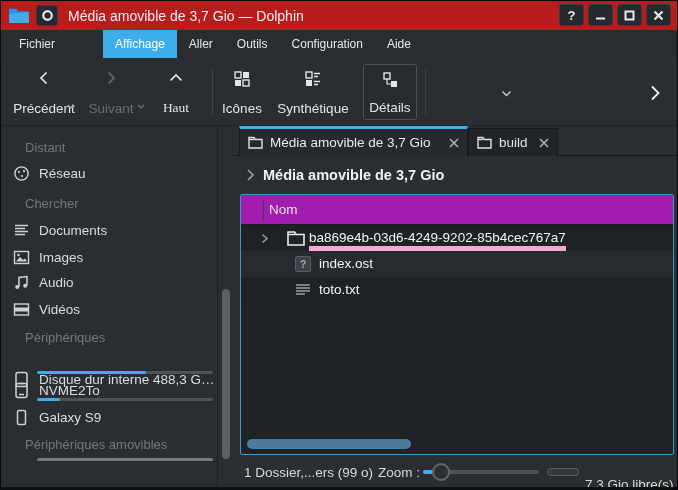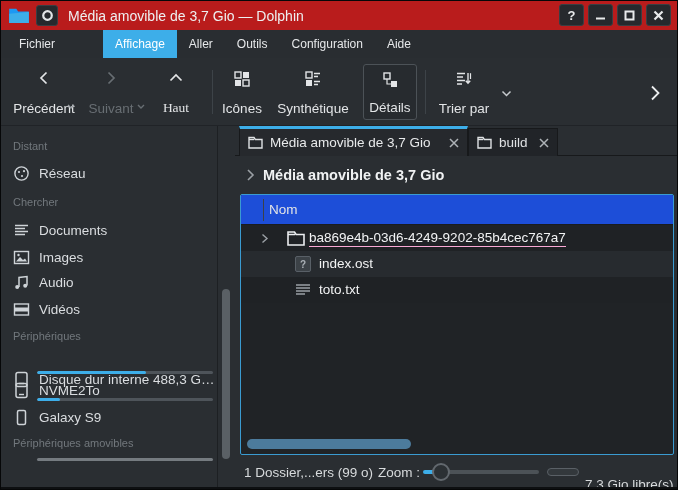--- a/index.html
+++ b/index.html
@@ -25,46 +25,46 @@
   .tb-btn { position:absolute; top:6px; height:56px; display:flex; flex-direction:column; align-items:center; justify-content:space-between; padding:6px 2px 4px 2px; color:#e3e5e7; font-size:13.5px; border-radius:3px; }
   .tb-btn .lbl { white-space:nowrap; }
   .tb-btn.disabled { color:#686e73; }
   .tb-btn.selected { background:#272b2f; border:1px solid #4c5257; }
   .tb-sep { position:absolute; top:12px; width:1px; height:44px; background:#3d4348; }
   .tb-caret { position:absolute; }
   
   .body { position:absolute; left:0; top:125px; width:100%; height:365px; }
   .sidebar { position:absolute; left:0; top:0; width:233px; height:365px; background:#2a2e32; }
   .side-sep { position:absolute; left:216px; top:0; width:1px; height:365px; background:#1d2023; }
-  .side-header { position:absolute; left:12px; font-size:11px; color:#72787d; }
+  .side-header { position:absolute; left:24px; font-size:13px; color:#72787d; }
   .side-item { position:absolute; left:12px; height:24px; display:flex; align-items:center; gap:9px; font-size:13.5px; color:#dadde0; white-space:nowrap; }
   .cap-track { position:absolute; left:36px; width:176px; height:3px; background:#4e545a; border-radius:2px; overflow:hidden; }
   .cap-fill { height:100%; background:#3daee9; border-radius:2px; }
   .side-scroll { position:absolute; left:221px; top:163px; width:8px; height:170px; background:#5a6065; border-radius:4px; }
   
   .content { position:absolute; left:234px; top:0; width:444px; height:365px; background:#2a2e32; }
   .tabbar { position:absolute; left:0; top:0; width:444px; height:30px; }
   .tabbar::after { content:""; position:absolute; left:0; bottom:0; width:100%; height:1px; background:#17191b; }
   .tab { position:absolute; display:flex; align-items:center; gap:7px; font-size:13.5px; color:#e8eaeb; padding:0 8px; z-index:2; }
   .tab.active { left:4px; top:0; width:229px; height:30px; background:#26292d; border-left:1px solid #17191b; border-right:1px solid #17191b; border-top:3px solid #3daee9; }
   .tab.inactive { left:233px; top:2px; width:90px; height:28px; background:#212428; border:1px solid #17191b; border-bottom:none; color:#dfe1e3; }
   .tab .close { margin-left:auto; display:flex; }
   .breadcrumb { position:absolute; left:0; top:30px; width:444px; height:38px; display:flex; align-items:center; }
   .breadcrumb .txt { margin-left:8px; font-size:14.5px; font-weight:bold; color:#f0f2f3; }
   .breadcrumb .chev { margin-left:11px; display:flex; }
   
   .viewframe { position:absolute; left:5px; top:68px; width:434px; height:261px; border:1px solid #3a9bd1; border-radius:2px; background:#202326; overflow:hidden; }
-  .vf-header { position:absolute; left:0; top:0; width:100%; height:30px; background:#1d4ed8; border-bottom:1px solid #191c1f; }
+  .vf-header { position:absolute; left:0; top:0; width:100%; height:30px; background:#a21caf; border-bottom:1px solid #191c1f; }
   .vf-header .colsep { position:absolute; left:22px; top:4px; width:1px; height:22px; background:#3c4146; }
   .vf-header .colname { position:absolute; left:28px; top:0; line-height:30px; font-size:13.5px; color:#e2e4e6; }
   .frow { position:absolute; left:0; width:100%; height:26px; }
   .frow.base { background:#1f2225; }
   .frow.alt { background:#272b2f; }
   .fname { position:absolute; top:5px; font-size:13.5px; color:#f2f3f4; white-space:nowrap; }
-  .fname.underlined { border-bottom:1px solid #f9a8d4; padding-bottom:1px; }
+  .fname.underlined { border-bottom:6px solid #f9a8d4; padding-bottom:1px; }
   .tree-line { position:absolute; background:#4b5258; }
   .hscroll { position:absolute; left:6px; bottom:5px; width:164px; height:10px; border-radius:5px; background:#4c7b9c; }
   
   .statusbar { position:absolute; left:0; top:329px; width:444px; height:36px; font-size:13.5px; color:#d7dadc; }
   .sb-summary { position:absolute; left:9px; top:10px; }
   .sb-zoomlbl { position:absolute; left:143px; top:10px; }
   .zoom-fill { position:absolute; left:188px; top:15px; width:14px; height:4px; background:#3daee9; border-radius:2px; }
   .zoom-track { position:absolute; left:212px; top:15px; width:92px; height:4px; background:#4c5257; border-radius:2px; }
   .zoom-handle { position:absolute; left:197px; top:8px; width:18px; height:18px; border-radius:50%; background:#2b3034; border:2px solid #62686e; }
   .sb-cap { position:absolute; left:312px; top:13px; width:32px; height:8px; border-radius:4px; background:#33383c; border:1px solid #5a6066; }
@@ -164,28 +164,20 @@
     </div>
     <div class="tb-btn selected" style="left:362px; width:54px;">
       <svg width="18" height="18" viewBox="0 0 18 18">
         <rect x="3" y="2" width="6" height="6" fill="none" stroke="#e3e5e7" stroke-width="1.4"></rect>
         <path d="M6 8 V13 H10" fill="none" stroke="#e3e5e7" stroke-width="1.2"></path>
         <rect x="10" y="10" width="6" height="6" fill="#e3e5e7"></rect>
       </svg>
       <span class="lbl">Détails</span>
     </div>
     <div class="tb-sep" style="left:424px;"></div>
-    <div class="tb-btn" style="left:432px; width:62px;">
-      <svg width="18" height="18" viewBox="0 0 18 18">
-        <path d="M2 3.5 H10 M2 7 H8 M2 10.5 H10 M2 14 H7" stroke="#e3e5e7" stroke-width="1.4"></path>
-        <path d="M13 3 V13 M10.8 10.8 L13 13.2 L15.2 10.8" fill="none" stroke="#e3e5e7" stroke-width="1.4"></path>
-        <path d="M15.5 9 V3.2" fill="none" stroke="#e3e5e7" stroke-width="1.2"></path>
-      </svg>
-      <span class="lbl">Trier par</span>
-    </div>
     <svg class="tb-caret" style="left:500px; top:32px;" width="11" height="7" viewBox="0 0 11 7">
         <path d="M1.5 1.5 L5.5 5.5 L9.5 1.5" fill="none" stroke="#c7cbce" stroke-width="1.5"></path>
       </svg>
     <svg class="tb-caret" style="left:648px; top:26px;" width="12" height="18" viewBox="0 0 12 18">
         <path d="M3 2.5 L9.5 9 L3 15.5" fill="none" stroke="#eceeef" stroke-width="1.8"></path>
       </svg>
   </div>
 
   <div class="body">
 

